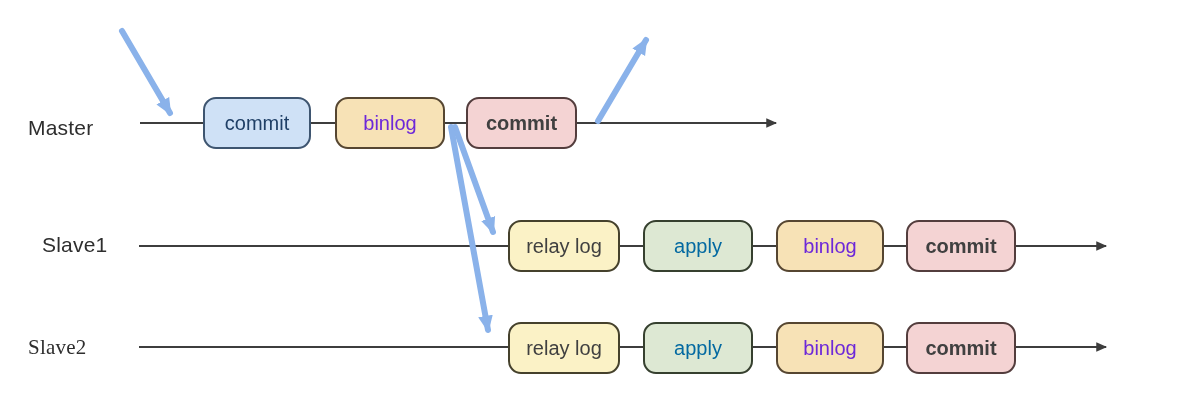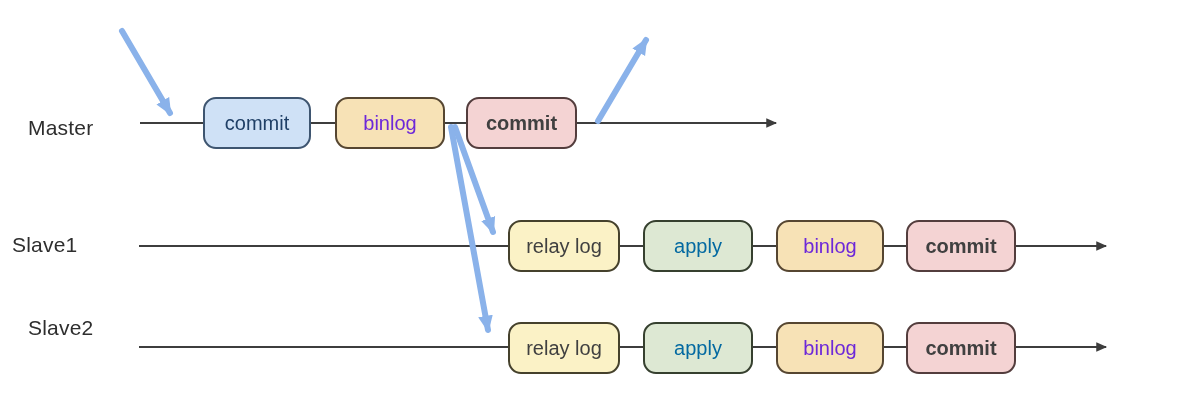--- a/index.html
+++ b/index.html
@@ -34,22 +34,22 @@
       <marker id="blackArrow" viewBox="0 0 10 10" refX="9" refY="5" markerWidth="7" markerHeight="6" orient="auto">
         <path d="M0,0.5 L10,5 L0,9.5 z" fill="#3d3d3d"></path>
       </marker>
     </defs>
     <line x1="140" y1="123" x2="776" y2="123" stroke="#3d3d3d" stroke-width="1.8" marker-end="url(#blackArrow)"></line>
     <line x1="139" y1="246" x2="1106" y2="246" stroke="#3d3d3d" stroke-width="1.8" marker-end="url(#blackArrow)"></line>
     <line x1="139" y1="347" x2="1106" y2="347" stroke="#3d3d3d" stroke-width="1.8" marker-end="url(#blackArrow)"></line>
   </svg>
 
   <div class="row-label" style="left:28px; top:116px;">Master</div>
-  <div class="row-label" style="left:12px; top:233px;">Slave1</div>
-  <div class="row-label" style="left:28px; top:316px;">Slave2</div>
+  <div class="row-label" style="left:42px; top:233px;">Slave1</div>
+  <div class="row-label" style="left:28px; top:335px;font-family:Liberation Serif, serif;">Slave2</div>
 
   <div class="node node-execute" style="left:203px; top:97px; width:108px;">commit</div>
   <div class="node node-binlog" style="left:335px; top:97px; width:110px;">binlog</div>
   <div class="node node-commit" style="left:466px; top:97px; width:111px;">commit</div>
 
   <div class="node node-relay" style="left:508px; top:220px; width:112px;">relay log</div>
   <div class="node node-apply" style="left:643px; top:220px; width:110px;">apply</div>
   <div class="node node-binlog" style="left:776px; top:220px; width:108px;">binlog</div>
   <div class="node node-commit" style="left:906px; top:220px; width:110px;">commit</div>
 

